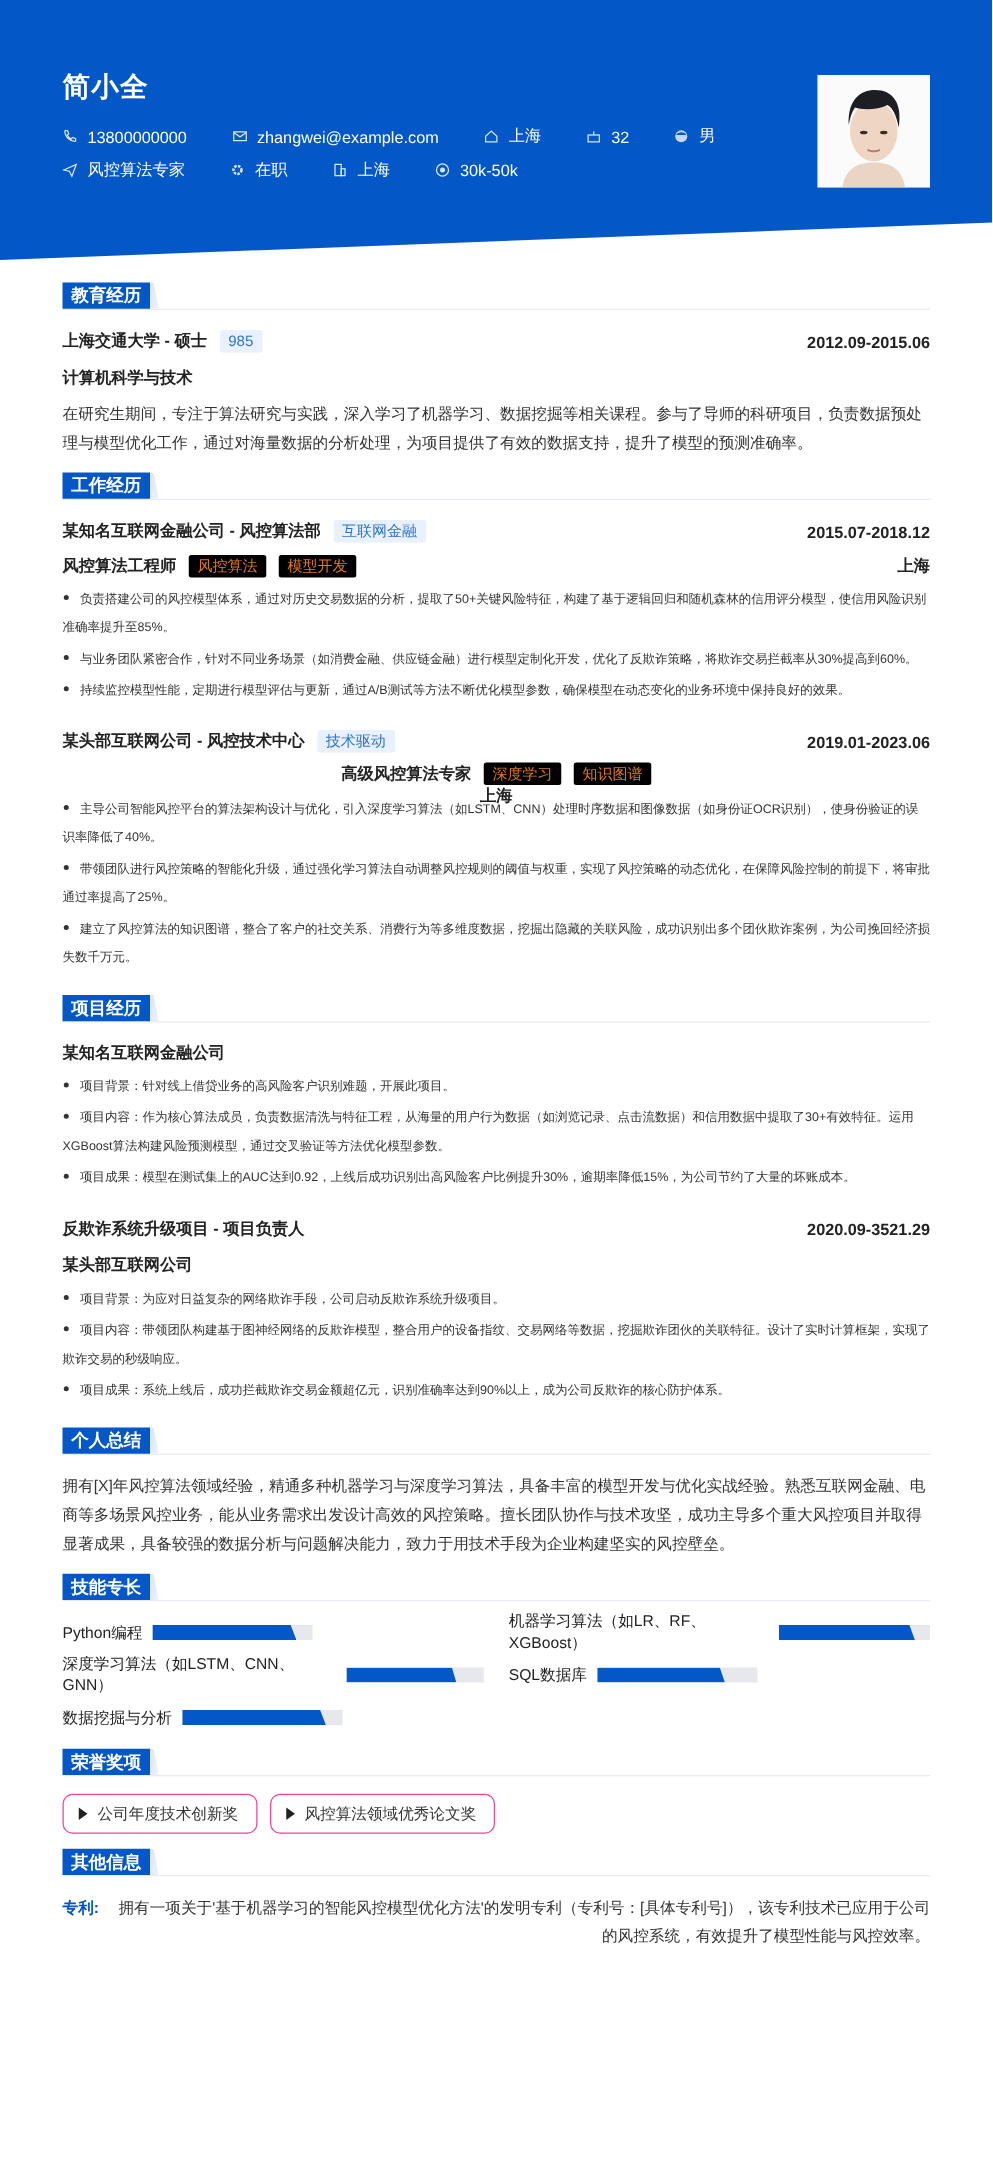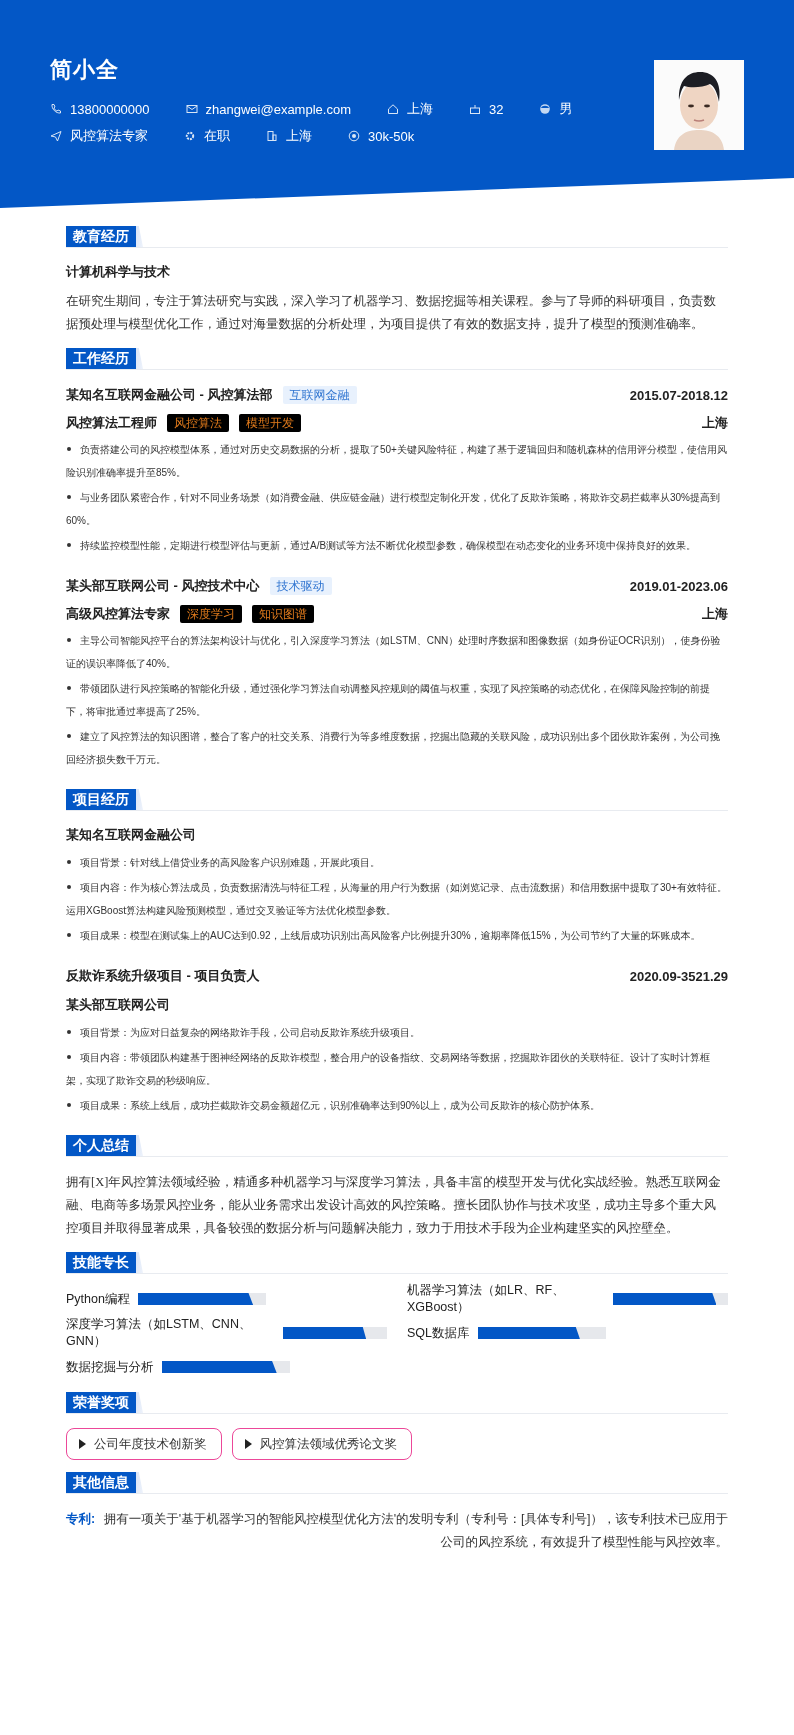--- a/index.html
+++ b/index.html
@@ -6,21 +6,21 @@
   body { width: 794px; height: 1735px; background: #fff; font-family: "Liberation Sans", "DejaVu Sans", sans-serif; color: #222; font-size: 13px; overflow: hidden; position: relative; }
   .header { position: relative; height: 210px; }
   .header-bg { position: absolute; inset: 0; background: #0357c6; clip-path: polygon(0 0, 100% 0, 100% 178px, 0 208px); }
   .header-inner { position: relative; padding: 55px 50px 0 50px; color: #fff; }
   .name { font-size: 22px; font-weight: bold; letter-spacing: 1px; height: 32px; }
   .info-row { display: flex; align-items: center; margin-top: 14px; font-size: 13px; height: 16px; gap: 22px; }
   .info-row + .info-row { margin-top: 11px; }
   .info-item { display: flex; align-items: center; margin-right: 14px; }
   .info-item svg { width: 12px; height: 12px; margin-right: 8px; opacity: .85; }
   .photo { position: absolute; right: 50px; top: 60px; width: 90px; height: 90px; background: #fdfdfd; overflow: hidden; }
-  .content { padding: 0 66px; }
+  .content { padding: 0 50px; }
   .section { margin-top: 18px; }
   .sec-head { position: relative; height: 22px; border-bottom: 1px solid #e8ebf0; margin-bottom: 14px; }
   .sec-title { display: inline-block; position: relative; background: #0357c6; color: #fff; font-weight: bold; font-size: 14px; height: 21px; line-height: 21px; padding: 0 7px; }
   .sec-title::after { content: ""; position: absolute; right: -7px; top: 0; width: 7px; height: 21px; background: linear-gradient(100deg, #dbe5f7 0%, #eef3fb 100%); clip-path: polygon(0 0, 40% 0, 100% 100%, 0 100%); }
   .row { display: flex; justify-content: space-between; align-items: center; height: 22px; }
   .row-left { display: flex; align-items: center; font-weight: bold; font-size: 13px; }
   .date { font-weight: bold; font-size: 13px; }
   .tag { display: inline-block; font-weight: normal; font-size: 12px; padding: 0 7px; height: 18px; line-height: 18px; margin-left: 10px; border-radius: 2px; }
   .tag-blue { background: #e8f1fd; color: #2f74d0; }
   .tag-orange { background: #000000; color: #e07a1b; }
@@ -124,20 +124,27 @@
   </div>
 </div>
 
 <div class="content">
 
   <div class="section" style="margin-top:16px;">
     <div class="sec-head">
       <span class="sec-title">教育经历</span>
     </div>
     <div class="entry" style="margin-bottom:0;">
+      <div class="row">
+        <div class="row-left">
+          <span>上海交通大学 - 硕士</span>
+          <span class="tag tag-blue">985</span>
+        </div>
+        <span class="date">2012.09-2015.06</span>
+      </div>
       <div class="sub">计算机科学与技术</div>
       <div class="para">在研究生期间，专注于算法研究与实践，深入学习了机器学习、数据挖掘等相关课程。参与了导师的科研项目，负责数据预处理与模型优化工作，通过对海量数据的分析处理，为项目提供了有效的数据支持，提升了模型的预测准确率。</div>
     </div>
   </div>
 
   <div class="section" style="margin-top:12px;">
     <div class="sec-head">
       <span class="sec-title">工作经历</span>
     </div>
     <div class="entry">
@@ -163,21 +170,21 @@
       </ul>
     </div>
     <div class="entry">
       <div class="row">
         <div class="row-left">
           <span>某头部互联网公司 - 风控技术中心</span>
           <span class="tag tag-blue">技术驱动</span>
         </div>
         <span class="date">2019.01-2023.06</span>
       </div>
-      <div class="row" style="margin-top:6px;">
+      <div class="row" style="margin-top:6px;flex-direction:column;">
         <div class="row-left">
           <span>高级风控算法专家</span>
           <span class="tag tag-orange">深度学习</span>
           <span class="tag tag-orange">知识图谱</span>
         </div>
         <span class="date">上海</span>
       </div>
       <ul class="bullets">
         <li><span class="dot"></span><span>主导公司智能风控平台的算法架构设计与优化，引入深度学习算法（如LSTM、CNN）处理时序数据和图像数据（如身份证OCR识别），使身份验证的误识率降低了40%。</span></li>
         <li><span class="dot"></span><span>带领团队进行风控策略的智能化升级，通过强化学习算法自动调整风控规则的阈值与权重，实现了风控策略的动态优化，在保障风险控制的前提下，将审批通过率提高了25%。</span></li>
@@ -207,21 +214,21 @@
       </div>
       <div class="sub">某头部互联网公司</div>
       <ul class="bullets" style="margin-top:6px;">
         <li><span class="dot"></span><span>项目背景：为应对日益复杂的网络欺诈手段，公司启动反欺诈系统升级项目。</span></li>
         <li><span class="dot"></span><span>项目内容：带领团队构建基于图神经网络的反欺诈模型，整合用户的设备指纹、交易网络等数据，挖掘欺诈团伙的关联特征。设计了实时计算框架，实现了欺诈交易的秒级响应。</span></li>
         <li><span class="dot"></span><span>项目成果：系统上线后，成功拦截欺诈交易金额超亿元，识别准确率达到90%以上，成为公司反欺诈的核心防护体系。</span></li>
       </ul>
     </div>
   </div>
 
-  <div class="section" style="margin-top:4px;font-family:Liberation Serif, serif;">
+  <div class="section" style="margin-top:4px;">
     <div class="sec-head">
       <span class="sec-title">个人总结</span>
     </div>
     <div class="para" style="margin-top:0;">拥有[X]年风控算法领域经验，精通多种机器学习与深度学习算法，具备丰富的模型开发与优化实战经验。熟悉互联网金融、电商等多场景风控业务，能从业务需求出发设计高效的风控策略。擅长团队协作与技术攻坚，成功主导多个重大风控项目并取得显著成果，具备较强的数据分析与问题解决能力，致力于用技术手段为企业构建坚实的风控壁垒。</div>
   </div>
 
   <div class="section" style="margin-top:12px;">
     <div class="sec-head">
       <span class="sec-title">技能专长</span>
     </div>

